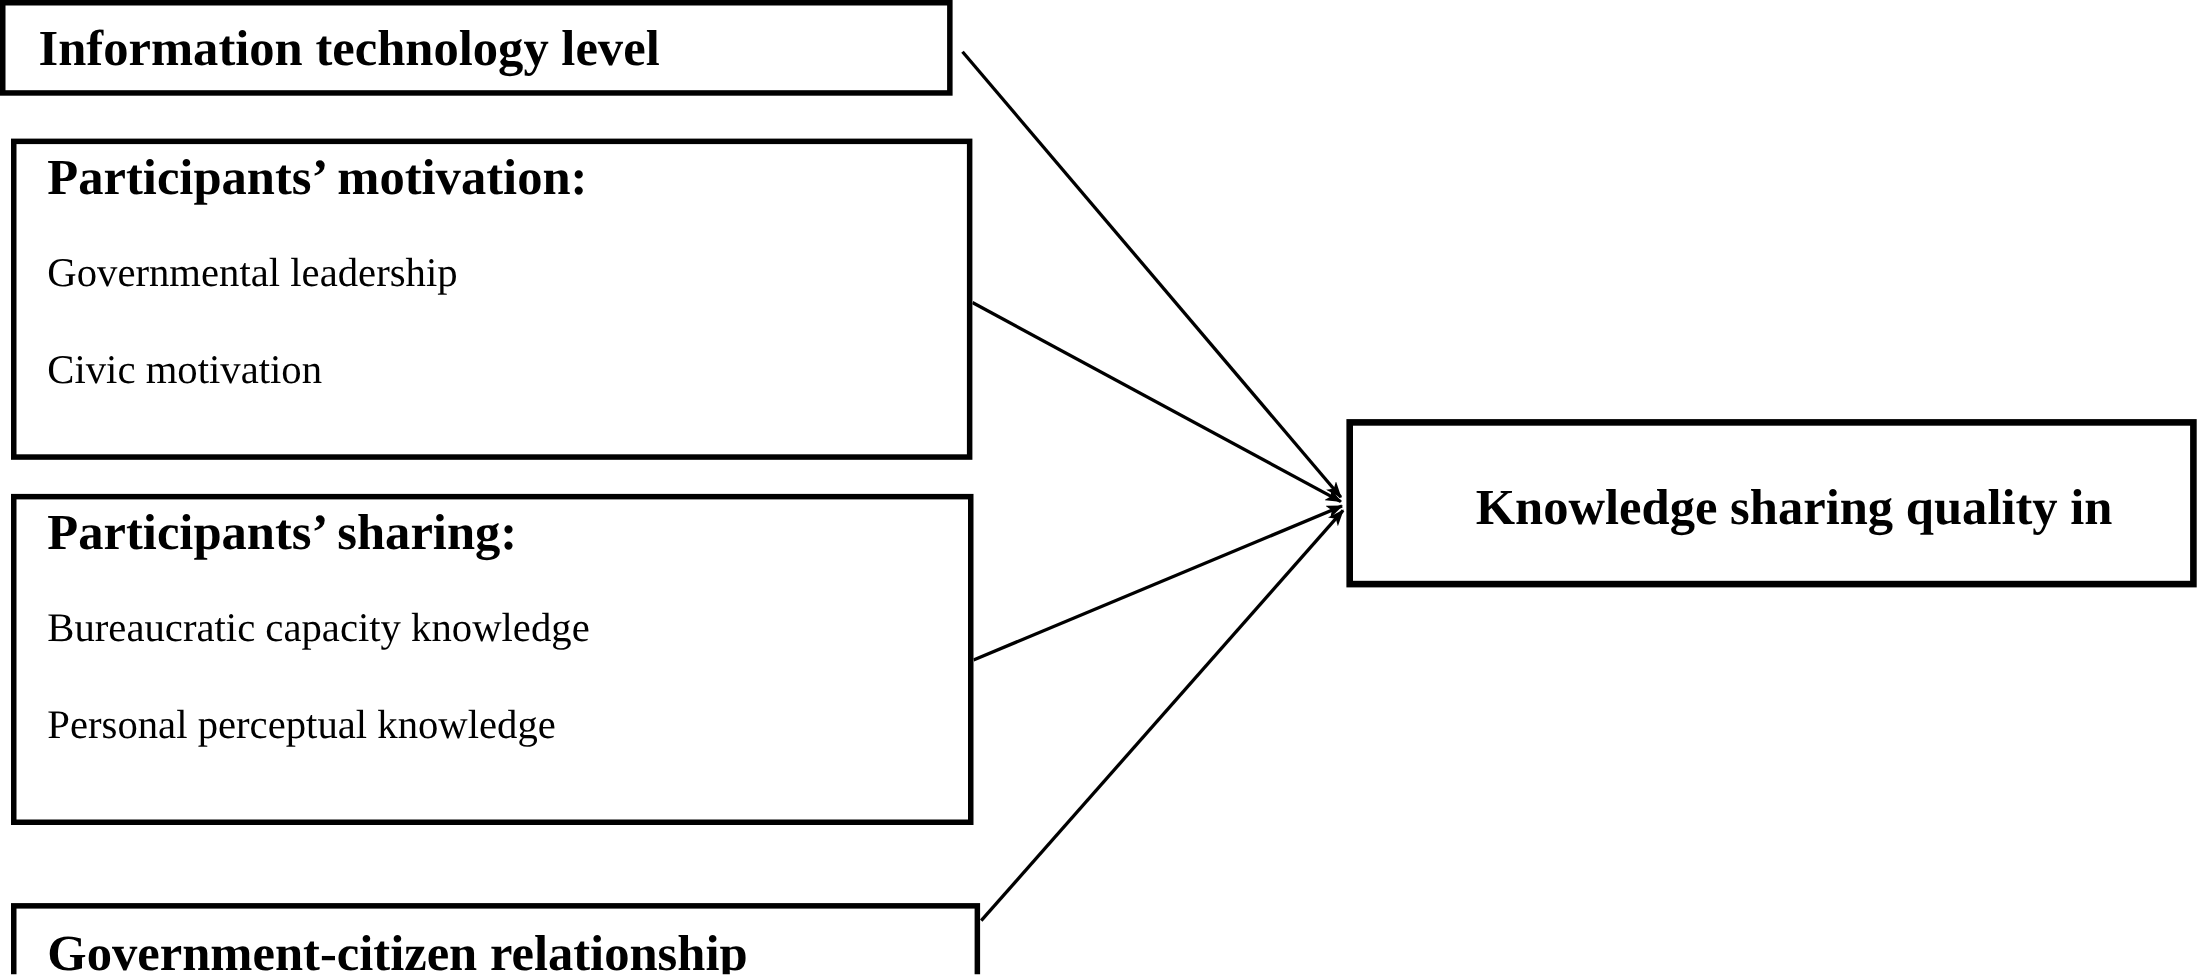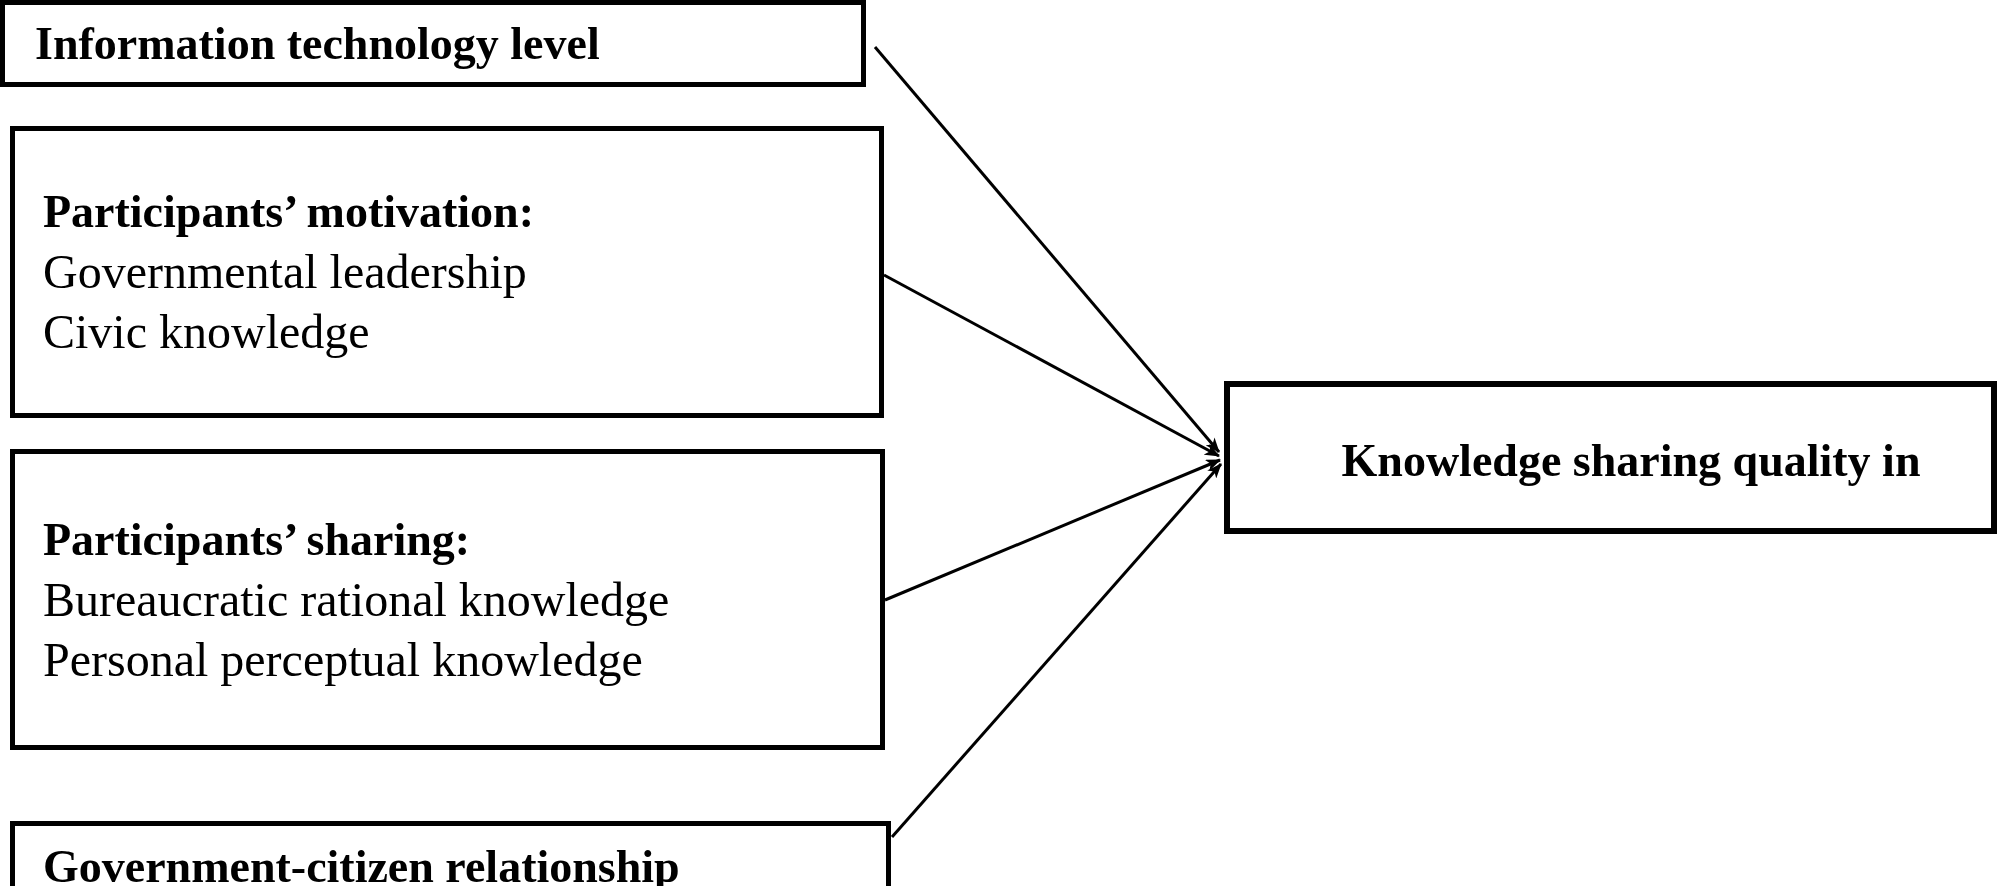--- a/index.html
+++ b/index.html
@@ -29,28 +29,28 @@
     border: 5px solid #000000;
     box-sizing: border-box;
     display: flex;
     flex-direction: column;
     padding-left: 41px;
   }
   .box.single {
     justify-content: center;
   }
   .box.multi {
-    justify-content: center;
+    justify-content: flex-start;
   }
   .box-line {
     line-height: 60px;
     white-space: nowrap;
   }
   .bold { font-weight: bold; font-size: 46px; }
-  .regular { font-weight: normal; font-size: 48px; }
+  .regular { font-weight: normal; font-size: 37px; margin-top: 28px; }
 
   #box-it-level        { left: 8;    top: 3;   width: 866px; height: 87px;  padding-left: 30px; }
   #box-motivation      { left: 10px; top: 126px; width: 874px; height: 292px; padding-left: 28px; }
   #box-capacity        { left: 10px; top: 449px; width: 875px; height: 301px; padding-left: 28px; }
   #box-relationship    { left: 10px; top: 793px; width: 881px; height: 91px;  padding-left: 28px; margin-top: 28px; }
 
   #box-ks-quality {
     left: 1224px; top: 381px; width: 773px; height: 153px;
     border-width: 6px;
     justify-content: center;
@@ -77,26 +77,26 @@
     <line x1="892" y1="837" x2="1221" y2="464" stroke="#000000" stroke-width="3" marker-end="url(#arrowhead)"></line>
   </svg>
 
   <div class="box single" id="box-it-level">
     <div class="box-line bold">Information technology level</div>
   </div>
 
   <div class="box multi" id="box-motivation">
     <div class="box-line bold">Participants’ motivation:</div>
     <div class="box-line regular">Governmental leadership</div>
-    <div class="box-line regular">Civic knowledge</div>
+    <div class="box-line regular">Civic motivation</div>
   </div>
 
   <div class="box multi" id="box-capacity">
     <div class="box-line bold">Participants’ sharing:</div>
-    <div class="box-line regular">Bureaucratic rational knowledge</div>
+    <div class="box-line regular">Bureaucratic capacity knowledge</div>
     <div class="box-line regular">Personal perceptual knowledge</div>
   </div>
 
   <div class="box single" id="box-relationship">
     <div class="box-line bold">Government-citizen relationship</div>
   </div>
 
   <div class="box" id="box-ks-quality">
     <div class="box-line bold">Knowledge sharing quality in</div>
   </div>

